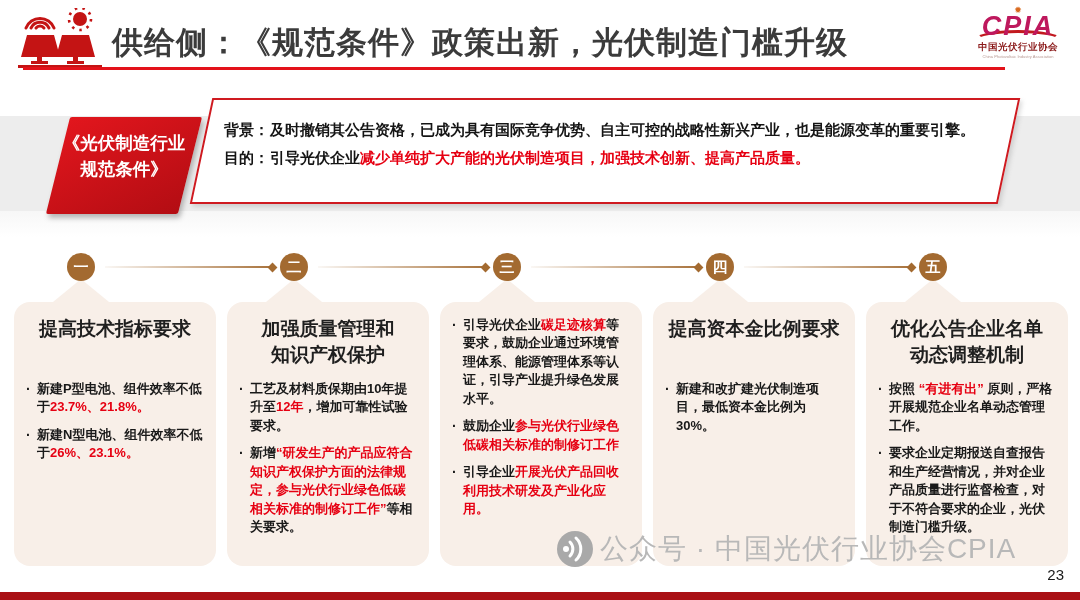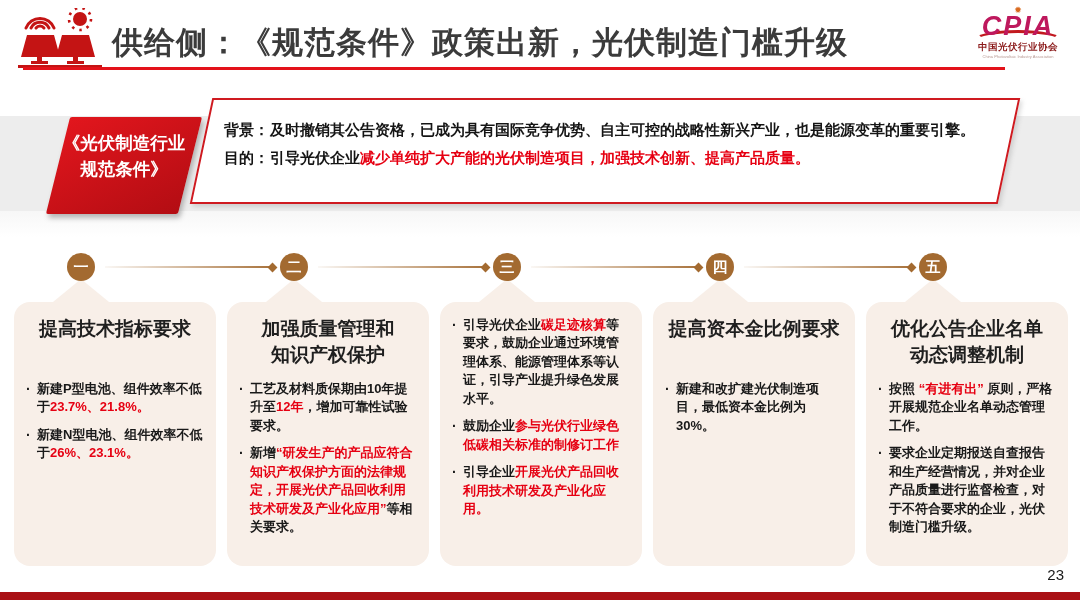--- a/index.html
+++ b/index.html
@@ -127,21 +127,21 @@
         </div>
       </div>
       <div class="card" style="left: 227px;">
         <div class="card-title">加强质量管理和<br>知识产权保护</div>
         <div class="bullet">
           <span class="dot">·</span>
           <span class="btext"><span>工艺及材料质保期由10年提升至</span><span class="red">12年</span><span>，增加可靠性试验要求。</span></span>
         </div>
         <div class="bullet">
           <span class="dot">·</span>
-          <span class="btext"><span>新增</span><span class="red">“研发生产的产品应符合知识产权保护方面的法律规定，开展光伏产品回收利用技术研发及产业化应用”</span><span>等相关要求。</span></span>
+          <span class="btext"><span>新增</span><span class="red">“研发生产的产品应符合知识产权保护方面的法律规定，参与光伏行业绿色低碳相关标准的制修订工作”</span><span>等相关要求。</span></span>
         </div>
       </div>
       <div class="card" style="left: 440px;">
         <div class="bullet">
           <span class="dot">·</span>
           <span class="btext"><span>引导光伏企业</span><span class="red">碳足迹核算</span><span>等要求，鼓励企业通过环境管理体系、能源管理体系等认证，引导产业提升绿色发展水平。</span></span>
         </div>
         <div class="bullet">
           <span class="dot">·</span>
           <span class="btext"><span>鼓励企业</span><span class="red">参与光伏行业绿色低碳相关标准的制修订工作</span></span>
@@ -164,16 +164,27 @@
           <span class="dot">·</span>
           <span class="btext"><span>按照 </span><span class="red">“有进有出”</span><span> 原则，严格开展规范企业名单动态管理工作。</span></span>
         </div>
         <div class="bullet">
           <span class="dot">·</span>
           <span class="btext"><span>要求企业定期报送自查报告和生产经营情况，并对企业产品质量进行监督检查，对于不符合要求的企业，光伏制造门槛升级。</span></span>
         </div>
       </div>
     </div>
 
+  <div class="wm">
+    <svg width="38" height="38" viewBox="0 0 38 38" style="margin-right:6px;">
+      <circle cx="19" cy="19" r="18" fill="#a9a9a9"></circle>
+      <g fill="none" stroke="#ffffff" stroke-width="3" stroke-linecap="round">
+        <path d="M14 12 A10 10 0 0 1 14 26"></path>
+        <path d="M20 8 A15 15 0 0 1 20 30"></path>
+      </g>
+      <circle cx="10" cy="19" r="3" fill="#ffffff"></circle>
+    </svg>
+    <span class="wm-text">公众号 · 中国光伏行业协会CPIA</span>
+  </div>
   <div class="page-num">23</div>
   <div class="foot-bar"></div>
 
 </div>
 
 </body></html>

